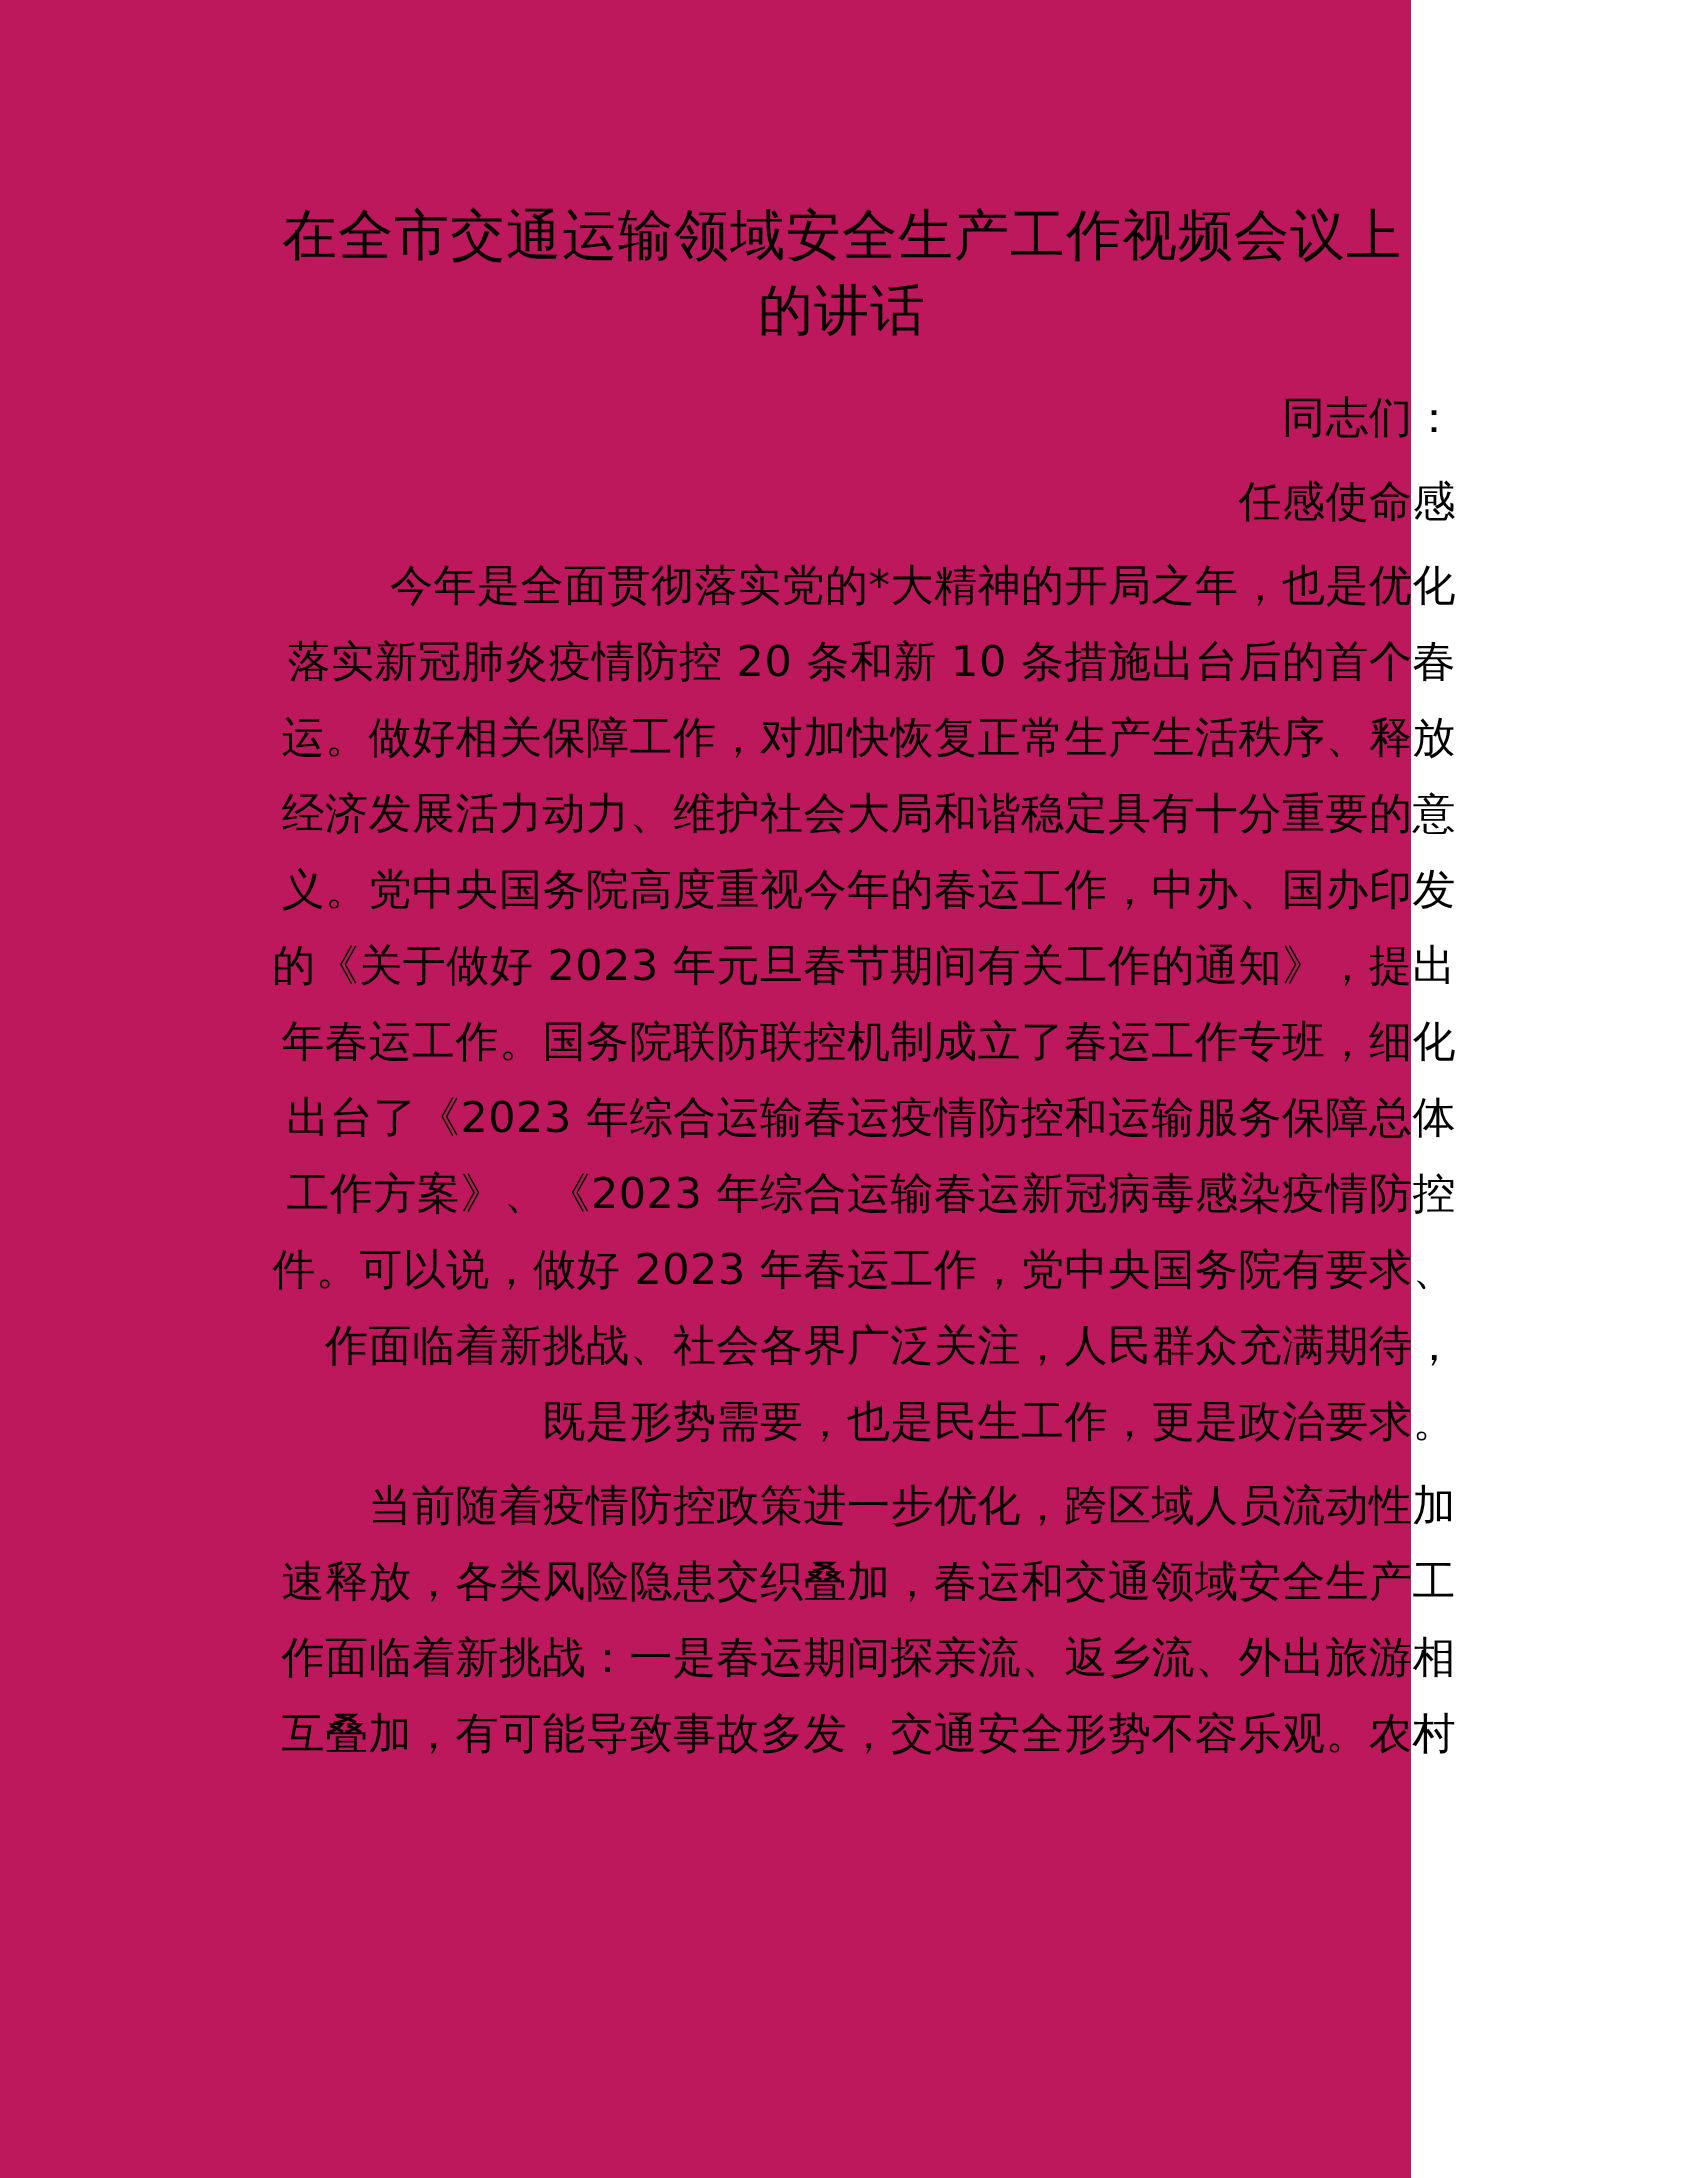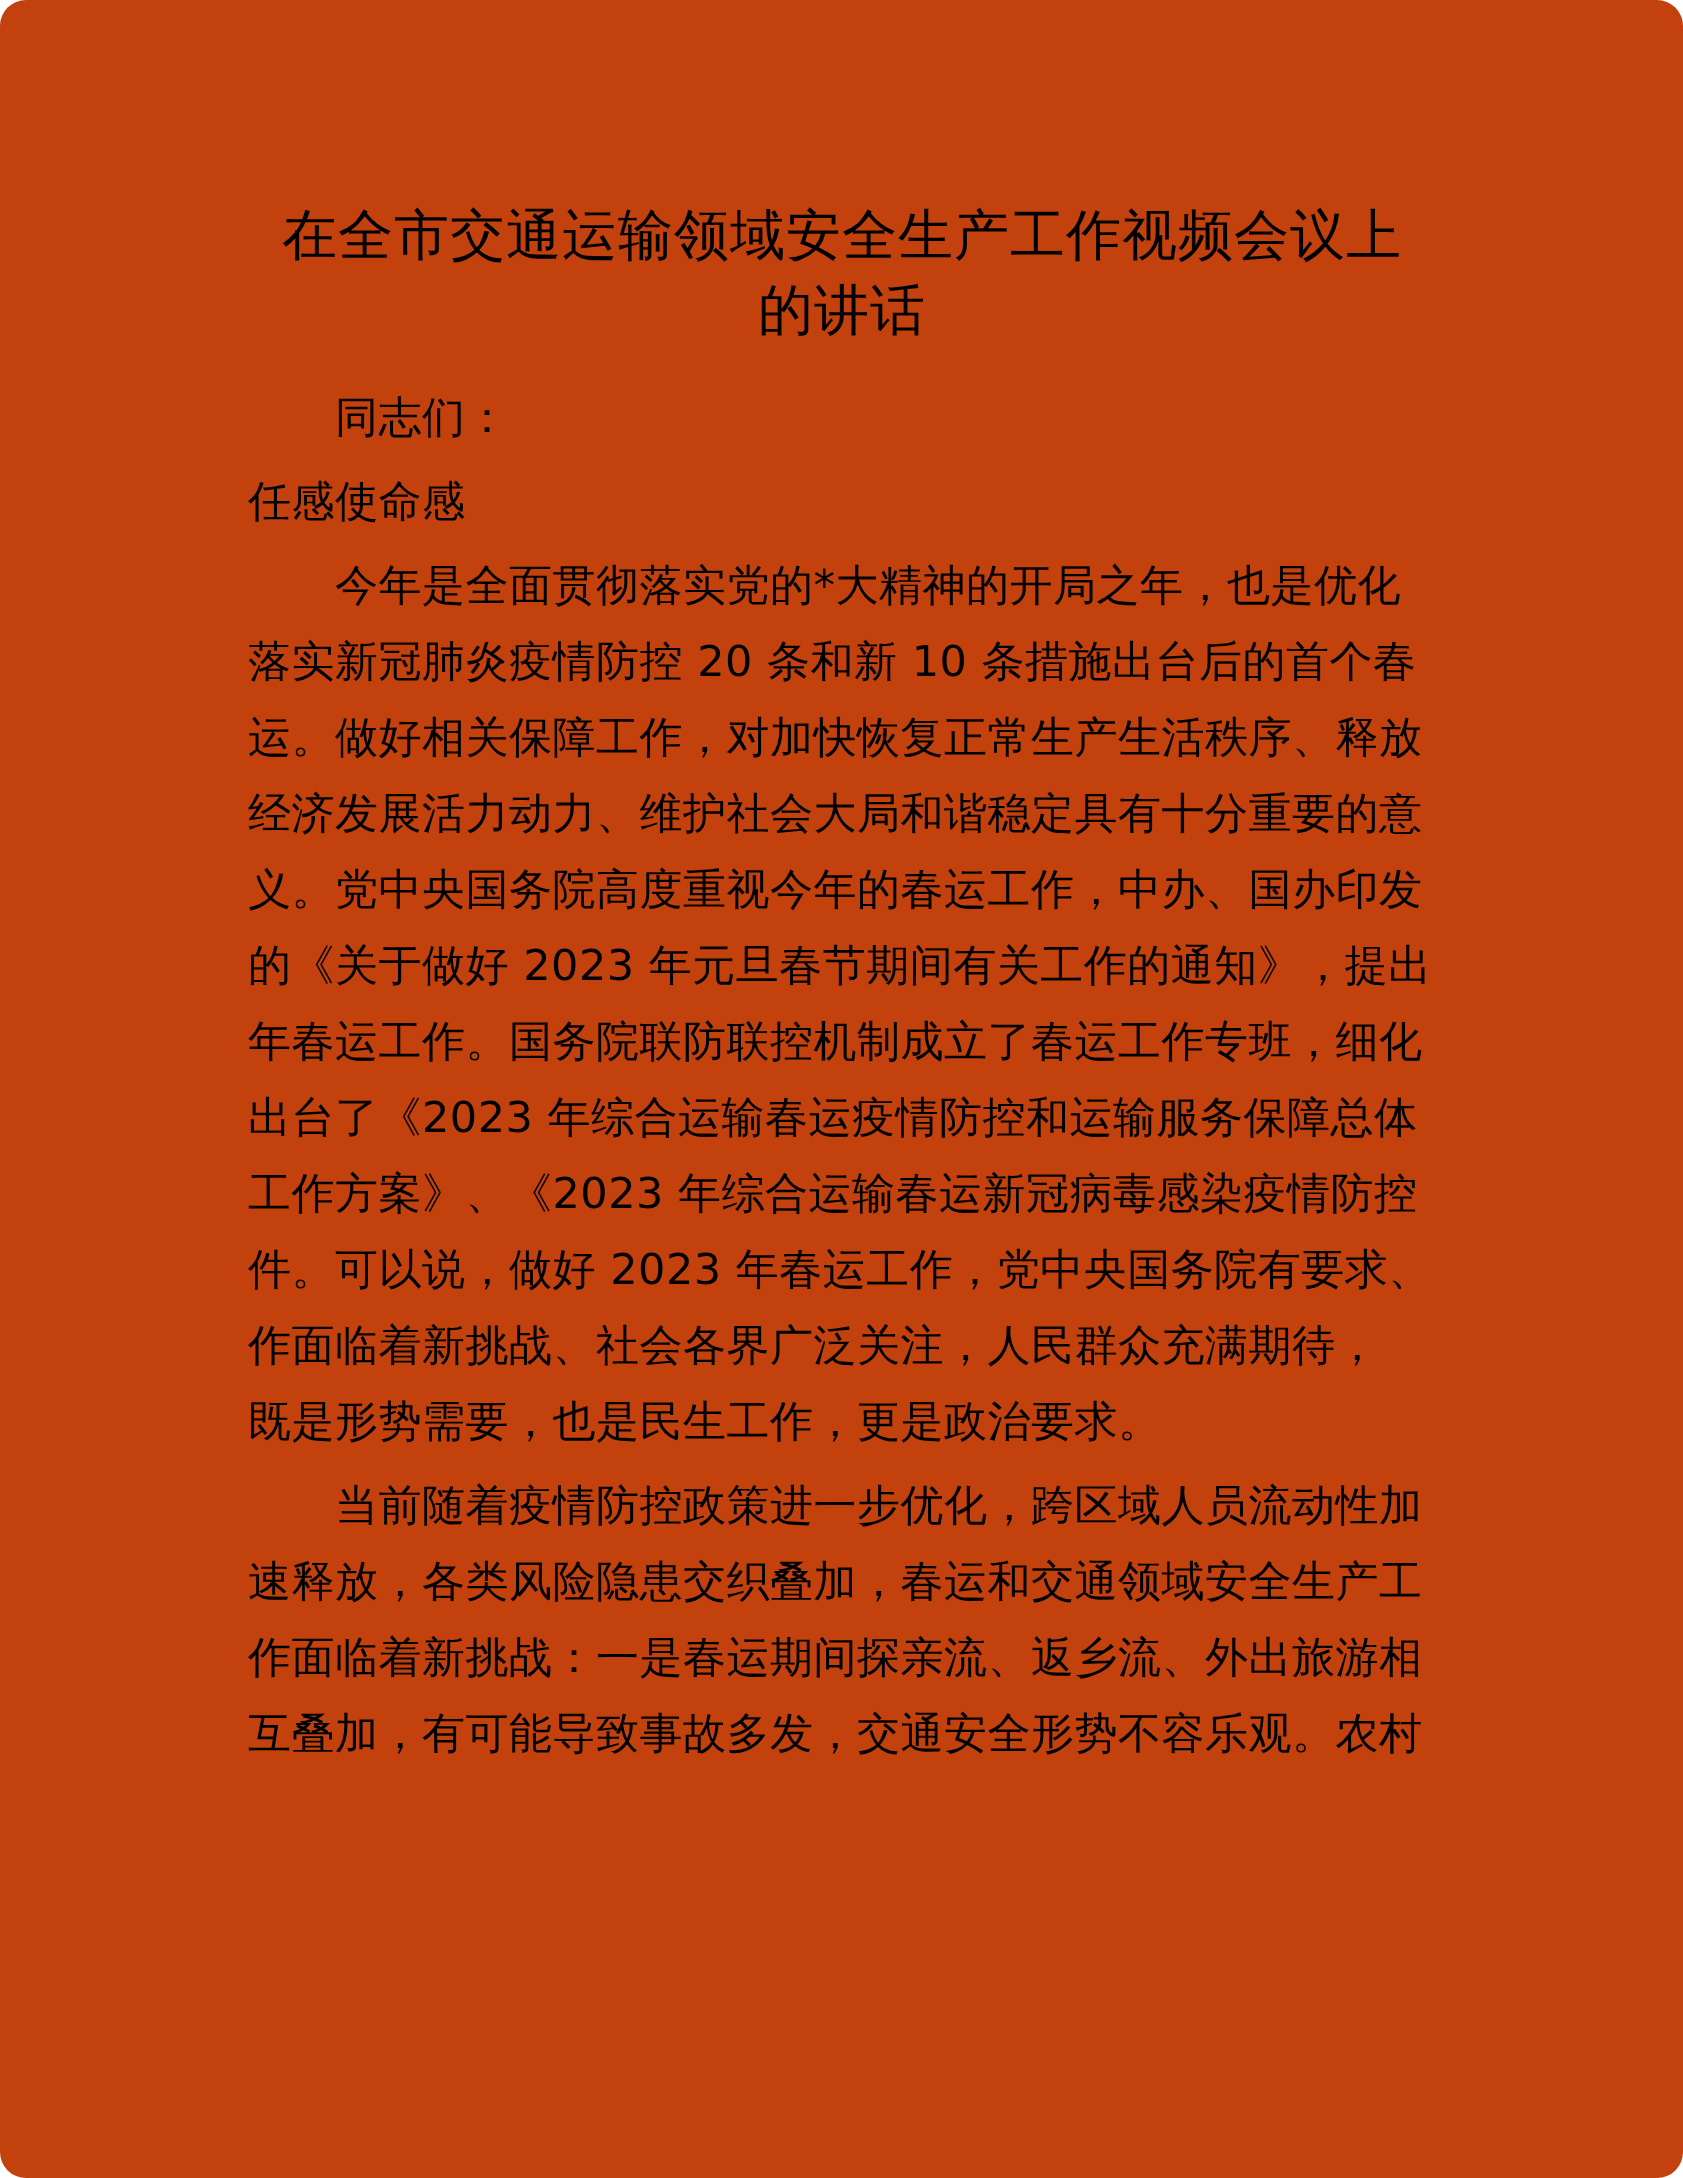--- a/index.html
+++ b/index.html
@@ -1,23 +1,23 @@
 <!DOCTYPE html>
 <html><head>
 <meta charset="utf-8">
 <style>
   html, body { margin: 0; padding: 0; background: #ffffff; }
   body { width: 1683px; height: 2178px; position: relative; overflow: hidden;
          font-family: "DejaVu Sans", "Liberation Sans", sans-serif; color: #000000; }
-  .page { position: absolute; left: 0; top: 0; width: 1683px; height: 2178px; background: #c2410c; border-radius: 26px; }
+  .page { position: absolute; left: 0; top: 0; width: 1411px; height: 2178px; background: #be185d; }
   .title { position: absolute; left: 248px; width: 1188px; top: 198px; text-align: center;
            font-size: 55px; line-height: 75px; letter-spacing: 1px; white-space: nowrap; }
   .title .tline { display: block; }
   .body { position: absolute; left: 248px; width: 1208px; top: 379px; font-size: 43px; letter-spacing: 0.5px; }
-  .para { margin: 0 0 0 0; }
+  .para { margin: 0 0 0 0; text-align: right; }
   .line { display: block; height: 76px; line-height: 76px; white-space: nowrap; }
   .indent { padding-left: 87px; }
   .gap { height: 8px; }
 </style>
 </head>
 <body>
 
 <div class="page">
 
   <div class="title">

